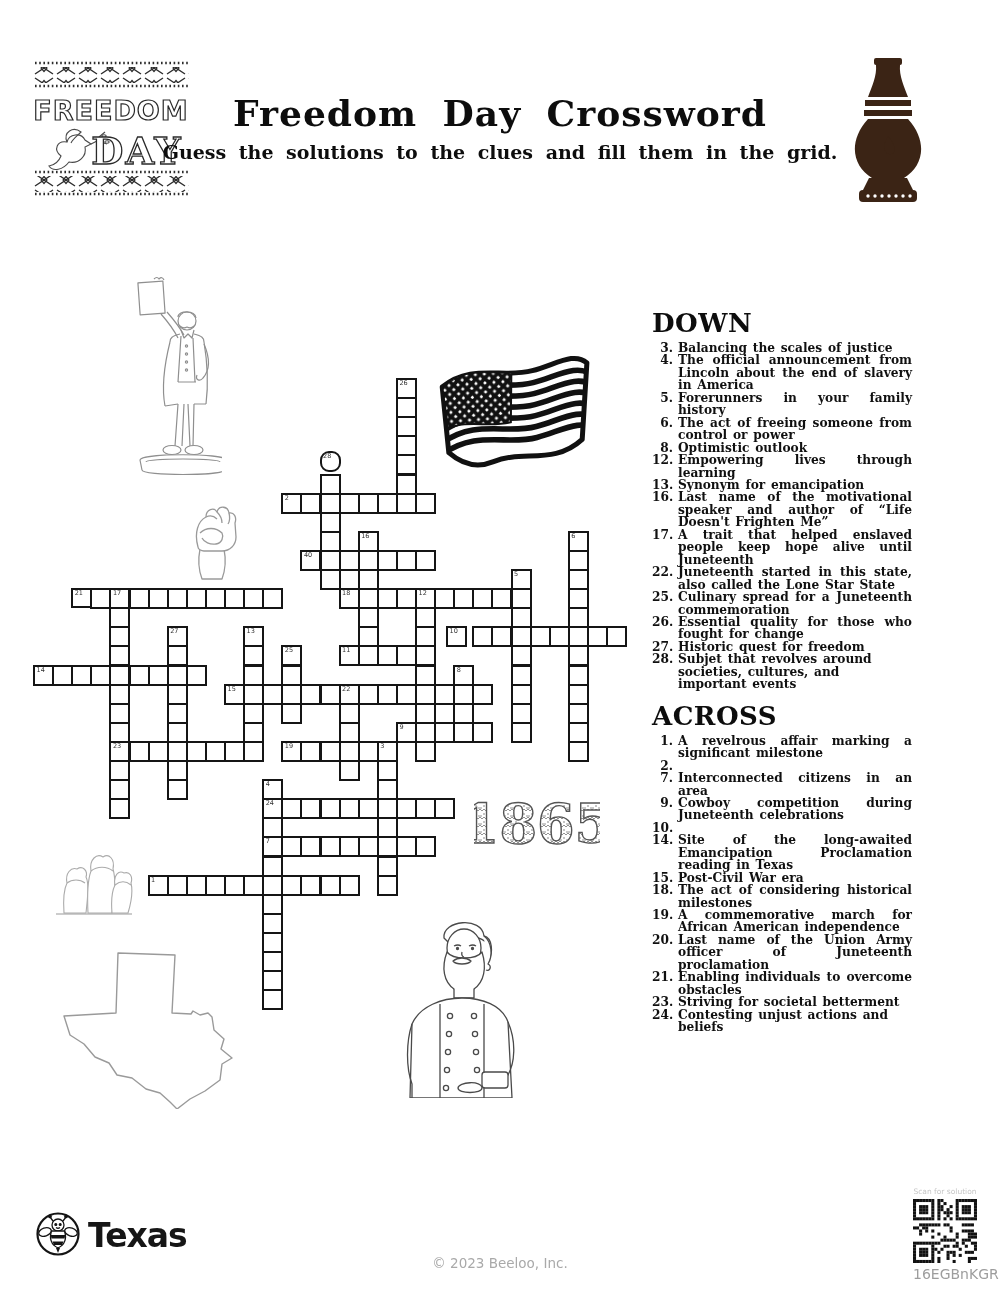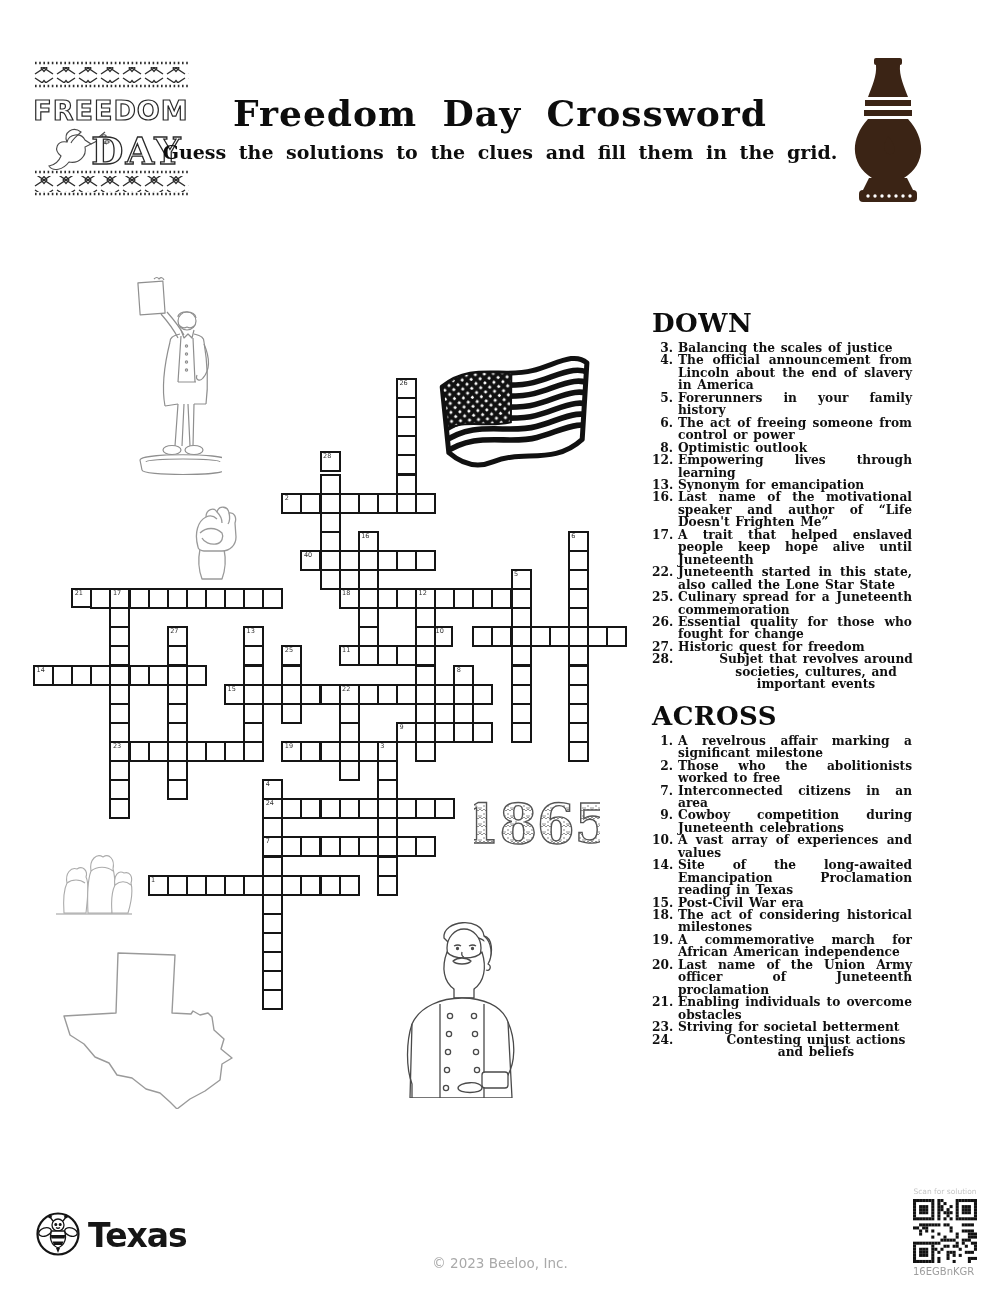--- a/index.html
+++ b/index.html
@@ -17,34 +17,34 @@
   .cell{position:absolute;box-sizing:border-box;border:2px solid #151515;background:#fff;}
   .cellnum{position:absolute;top:0px;left:1.5px;font-family:"DejaVu Sans",sans-serif;
            font-size:6.5px;line-height:7px;color:#333;font-weight:400;}
   
   .clues{position:absolute;left:652px;top:308px;width:262px;}
   .clue-head{font-size:26px;font-weight:700;margin:0 0 4px 0;letter-spacing:0.5px;color:#0d0d0d;}
   .clue-head.second{margin-top:10px;}
   .clue{display:flex;font-size:12.2px;line-height:12.45px;font-weight:700;color:#101010;}
   .cnum{width:21px;text-align:right;margin-right:5px;flex:none;}
   .ctxt{width:234px;text-align:justify;word-spacing:1.5px;}
-  .clue:last-child .ctxt{text-align:center;margin-left:40px;}
+  .clue:last-child .ctxt{text-align:left;}
   
   .deco{position:absolute;}
   
   .brand{position:absolute;left:88px;top:1216px;font-family:"DejaVu Sans",sans-serif;
          font-size:33px;font-weight:700;letter-spacing:-1px;color:#161616;}
   .bee{position:absolute;left:35px;top:1211px;}
   .copyright{position:absolute;left:0;right:0;top:1255px;text-align:center;
              font-family:"DejaVu Sans",sans-serif;font-size:13.5px;color:#a9a9a9;}
   .qr-caption{position:absolute;left:913px;top:1187px;width:64px;text-align:center;
               font-family:"DejaVu Sans",sans-serif;font-size:7.5px;color:#c6c6c6;}
   .qr{position:absolute;left:913px;top:1199px;}
   .qr-code-label{position:absolute;left:913px;top:1266px;width:70px;
-                 font-family:"DejaVu Sans",sans-serif;font-size:10px;color:#9d9d9d;}
+                 font-family:"DejaVu Sans",sans-serif;font-size:14px;color:#9d9d9d;}
 </style>
 </head>
 <body>
 
 <div class="page">
 
   <svg class="badge" width="157" height="136" viewBox="0 0 157 136">
     <defs>
       <pattern id="tribal" width="22" height="16" patternUnits="userSpaceOnUse">
         <path d="M2 2 L11 8 L2 14" fill="none" stroke="#2c2c2c" stroke-width="1.4"></path>
@@ -253,21 +253,21 @@
       <div class="cell" style="left: 343.8px; top: 458.4px; width: 21.1px; height: 21.1px;"></div>
       <div class="cell" style="left: 362.9px; top: 458.4px; width: 21.1px; height: 21.1px;"></div>
       <div class="cell" style="left: 382px; top: 458.4px; width: 21.1px; height: 21.1px;"></div>
       <div class="cell" style="left: 362.9px; top: 343.8px; width: 21.1px; height: 21.1px;">
         <span class="cellnum">9</span>
       </div>
       <div class="cell" style="left: 382px; top: 343.8px; width: 21.1px; height: 21.1px;"></div>
       <div class="cell" style="left: 401.1px; top: 343.8px; width: 21.1px; height: 21.1px;"></div>
       <div class="cell" style="left: 420.2px; top: 343.8px; width: 21.1px; height: 21.1px;"></div>
       <div class="cell" style="left: 439.3px; top: 343.8px; width: 21.1px; height: 21.1px;"></div>
-      <div class="cell" style="left: 399px; top: 248.3px; width: 21.1px; height: 21.1px;">
+      <div class="cell" style="left: 413px; top: 248.3px; width: 21.1px; height: 21.1px;">
         <span class="cellnum">10</span>
       </div>
       <div class="cell" style="left: 439.3px; top: 248.3px; width: 21.1px; height: 21.1px;"></div>
       <div class="cell" style="left: 458.4px; top: 248.3px; width: 21.1px; height: 21.1px;"></div>
       <div class="cell" style="left: 477.5px; top: 248.3px; width: 21.1px; height: 21.1px;"></div>
       <div class="cell" style="left: 496.6px; top: 248.3px; width: 21.1px; height: 21.1px;"></div>
       <div class="cell" style="left: 515.7px; top: 248.3px; width: 21.1px; height: 21.1px;"></div>
       <div class="cell" style="left: 534.8px; top: 248.3px; width: 21.1px; height: 21.1px;"></div>
       <div class="cell" style="left: 553.9px; top: 248.3px; width: 21.1px; height: 21.1px;"></div>
       <div class="cell" style="left: 573px; top: 248.3px; width: 21.1px; height: 21.1px;"></div>
@@ -464,21 +464,21 @@
       <div class="cell" style="left: 362.9px; top: 95.5px; width: 21.1px; height: 21.1px;"></div>
       <div class="cell" style="left: 133.7px; top: 248.3px; width: 21.1px; height: 21.1px;">
         <span class="cellnum">27</span>
       </div>
       <div class="cell" style="left: 133.7px; top: 267.4px; width: 21.1px; height: 21.1px;"></div>
       <div class="cell" style="left: 133.7px; top: 305.6px; width: 21.1px; height: 21.1px;"></div>
       <div class="cell" style="left: 133.7px; top: 324.7px; width: 21.1px; height: 21.1px;"></div>
       <div class="cell" style="left: 133.7px; top: 343.8px; width: 21.1px; height: 21.1px;"></div>
       <div class="cell" style="left: 133.7px; top: 382px; width: 21.1px; height: 21.1px;"></div>
       <div class="cell" style="left: 133.7px; top: 401.1px; width: 21.1px; height: 21.1px;"></div>
-      <div class="cell" style="left: 286.5px; top: 73px; width: 21.1px; height: 21.1px;">
+      <div class="cell" style="left: 286.5px; top: 73px; width: 21.1px; height: 21.1px; border-radius: 9px;">
         <span class="cellnum">28</span>
       </div>
       <div class="cell" style="left: 286.5px; top: 95.5px; width: 21.1px; height: 21.1px;"></div>
       <div class="cell" style="left: 286.5px; top: 133.7px; width: 21.1px; height: 21.1px;"></div>
       <div class="cell" style="left: 286.5px; top: 152.8px; width: 21.1px; height: 21.1px;"></div>
       <div class="cell" style="left: 286.5px; top: 191px; width: 21.1px; height: 21.1px;"></div>
     </div>
 
   <div class="clues">
     <h2 class="clue-head">DOWN</h2>
@@ -541,33 +541,31 @@
         </div>
       </div>
     <h2 class="clue-head second">ACROSS</h2>
     <div id="across-list">
         <div class="clue">
           <span class="cnum">1.</span>
           <span class="ctxt">A revelrous affair marking a significant milestone</span>
         </div>
         <div class="clue">
           <span class="cnum">2.</span>
-          <span class="ctxt">Those who the abolitionists worked to free</span>
         </div>
         <div class="clue">
           <span class="cnum">7.</span>
           <span class="ctxt">Interconnected citizens in an area</span>
         </div>
         <div class="clue">
           <span class="cnum">9.</span>
           <span class="ctxt">Cowboy competition during Juneteenth celebrations</span>
         </div>
         <div class="clue">
           <span class="cnum">10.</span>
-          <span class="ctxt">A vast array of experiences and values</span>
         </div>
         <div class="clue">
           <span class="cnum">14.</span>
           <span class="ctxt">Site of the long-awaited Emancipation Proclamation reading in Texas</span>
         </div>
         <div class="clue">
           <span class="cnum">15.</span>
           <span class="ctxt">Post-Civil War era</span>
         </div>
         <div class="clue">

